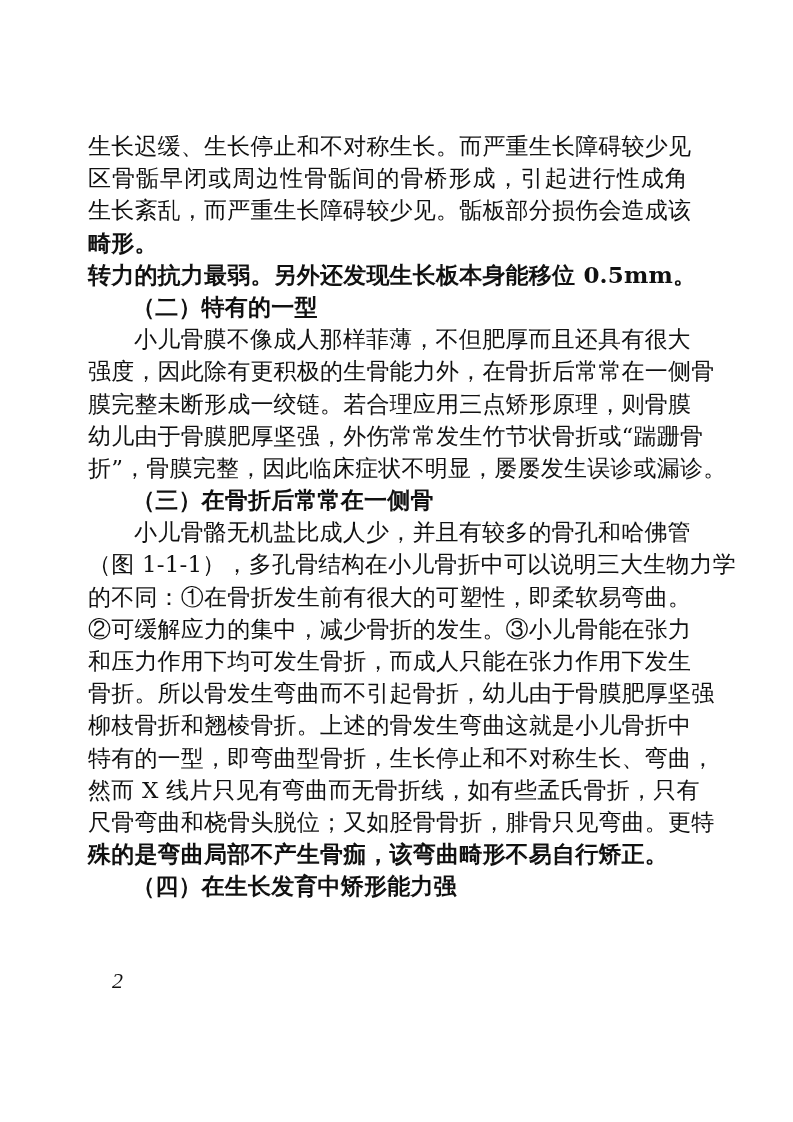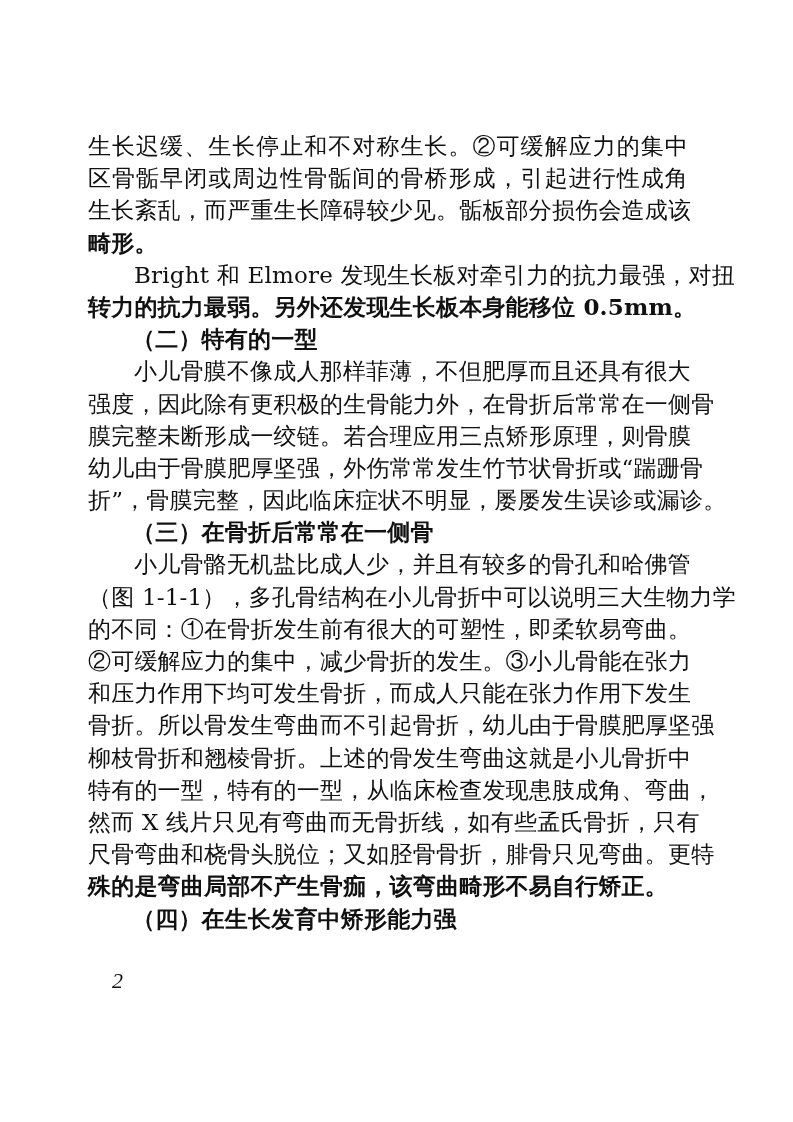--- a/index.html
+++ b/index.html
@@ -50,46 +50,45 @@
       font-style: italic;
       font-size: 22px;
       color: #111111;
     }
   </style>
 </head>
 <body>
 
 <div class="page">
 
-  <div class="line">生长迟缓、生长停止和不对称生长。②可缓解应力的集中</div>
+  <div class="line">生长迟缓、生长停止和不对称生长。而严重生长障碍较少见</div>
   <div class="line">区骨骺早闭或周边性骨骺间的骨桥形成，引起进行性成角</div>
   <div class="line">生长紊乱，而严重生长障碍较少见。骺板部分损伤会造成该</div>
   <div class="line last">畸形。</div>
 
-  <div class="line indent">Bright 和 Elmore 发现生长板对牵引力的抗力最强，对扭</div>
   <div class="line last">转力的抗力最弱。另外还发现生长板本身能移位 0.5mm。</div>
 
   <div class="line heading">（二）特有的一型</div>
 
   <div class="line indent">小儿骨膜不像成人那样菲薄，不但肥厚而且还具有很大</div>
   <div class="line">强度，因此除有更积极的生骨能力外，在骨折后常常在一侧骨</div>
   <div class="line">膜完整未断形成一绞链。若合理应用三点矫形原理，则骨膜</div>
   <div class="line">幼儿由于骨膜肥厚坚强，外伤常常发生竹节状骨折或“踹跚骨</div>
   <div class="line">折”，骨膜完整，因此临床症状不明显，屡屡发生误诊或漏诊。</div>
 
   <div class="line heading">（三）在骨折后常常在一侧骨</div>
 
   <div class="line indent">小儿骨骼无机盐比成人少，并且有较多的骨孔和哈佛管</div>
   <div class="line">（图 1-1-1），多孔骨结构在小儿骨折中可以说明三大生物力学</div>
   <div class="line">的不同：①在骨折发生前有很大的可塑性，即柔软易弯曲。</div>
   <div class="line">②可缓解应力的集中，减少骨折的发生。③小儿骨能在张力</div>
   <div class="line">和压力作用下均可发生骨折，而成人只能在张力作用下发生</div>
   <div class="line">骨折。所以骨发生弯曲而不引起骨折，幼儿由于骨膜肥厚坚强</div>
   <div class="line">柳枝骨折和翘棱骨折。上述的骨发生弯曲这就是小儿骨折中</div>
-  <div class="line">特有的一型，特有的一型，从临床检查发现患肢成角、弯曲，</div>
+  <div class="line">特有的一型，即弯曲型骨折，生长停止和不对称生长、弯曲，</div>
   <div class="line">然而 X 线片只见有弯曲而无骨折线，如有些孟氏骨折，只有</div>
   <div class="line">尺骨弯曲和桡骨头脱位；又如胫骨骨折，腓骨只见弯曲。更特</div>
   <div class="line last">殊的是弯曲局部不产生骨痂，该弯曲畸形不易自行矫正。</div>
 
   <div class="line heading">（四）在生长发育中矫形能力强</div>
 </div>
 
 <div class="page-number">2</div>
 
 </body></html>

